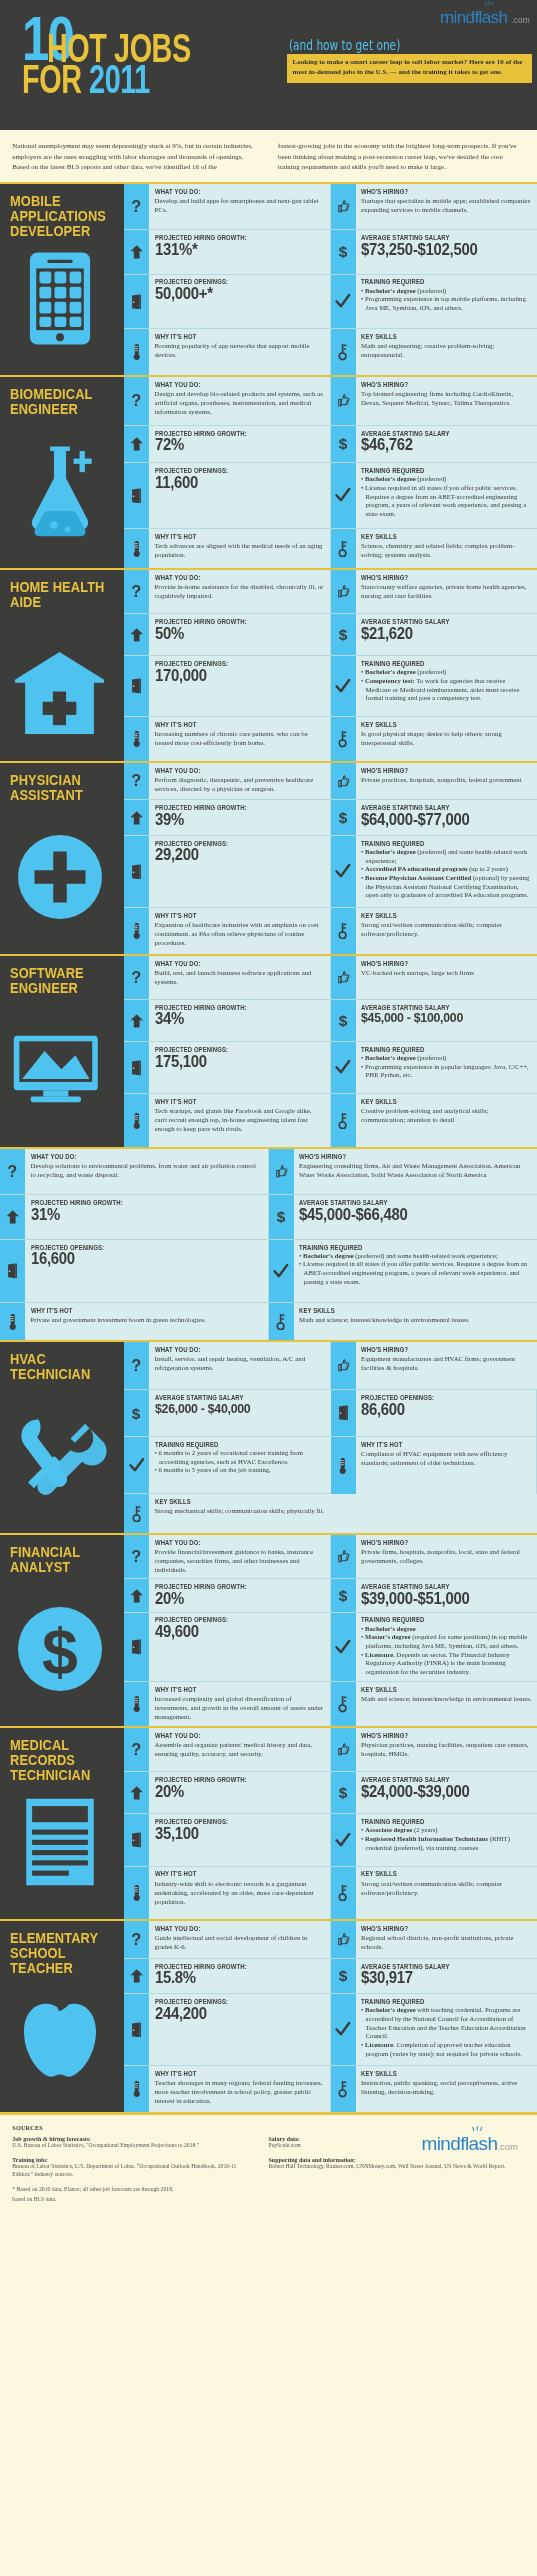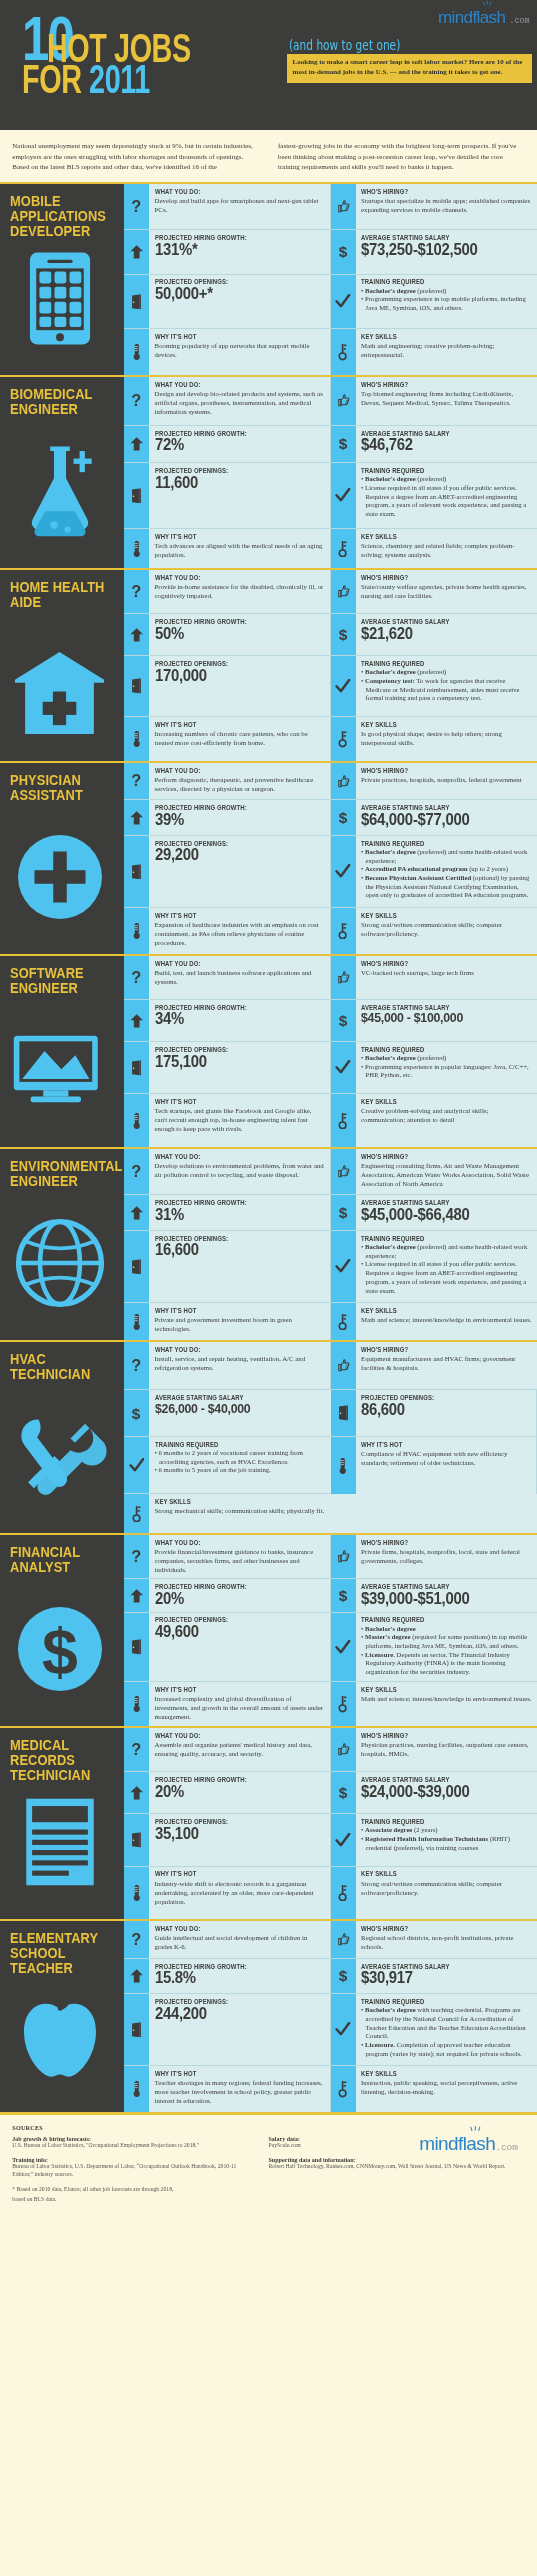--- a/index.html
+++ b/index.html
@@ -58,21 +58,21 @@
   .hdr-right { position: absolute; left: 287px; top: 7.8px; width: 246px; }
   .logo-wrap { text-align: right; padding-right: 3.4px; }
   .logo-mind {
     font-family: Liberation Sans, sans-serif;
     font-size: 17px;
     color: #2c84c8;
     letter-spacing: -0.6px;
     position: relative;
   }
   .logo-com {
-    font-family: Liberation Mono, monospace;
+    font-family: Liberation Sans, sans-serif;
     font-size: 8.4px;
     color: #9b9b9b;
   }
   .spark { position: relative; display: inline-block; }
   .spark svg { position: absolute; top: -7.3px; left: 1.7px; }
   .subtitle {
     font-family: "DejaVu Sans Condensed", "Liberation Sans", sans-serif;
     font-size: 13.4px;
     color: #4ec3ef;
     margin-top: 10px;
@@ -276,21 +276,21 @@
         </span><span class="logo-com">.com</span>
       </div>
       <div class="subtitle">(and how to get one)</div>
       <div class="intro-box">Looking to make a smart career leap in soft labor market? Here are 10 of the most in-demand jobs in the U.S. — and the training it takes to get one.</div>
     </div>
   </div>
 
   <div class="intro-strip">
     <div class="intro-cols">
       <p>National unemployment may seem depressingly stuck at 9%, but in certain industries, employers are the ones struggling with labor shortages and thousands of openings. Based on the latest BLS reports and other data, we've identified 16 of the</p>
-      <p>fastest-growing jobs in the economy with the brightest long-term prospects.  If you've been thinking about making a post-recession career leap, we've detailed the core training requirements and skills you'll need to banks it happen.</p>
+      <p>fastest-growing jobs in the economy with the brightest long-term prospects.  If you've been thinking about making a post-recession career leap, we've detailed the core training requirements and skills you'll need to make it large.</p>
     </div>
   </div>
 
   <div id="jobs-container">
       <div class="job">
     <div class="job-left">
       <div class="job-title">MOBILE APPLICATIONS DEVELOPER</div>
       <div class="job-icon ">
             <svg viewBox="0 0 100 120" width="84" height="95">
               <rect x="12" y="2" width="76" height="116" rx="9" fill="#4ec3ef"></rect>
@@ -907,32 +907,20 @@
               </svg>
             </div>
     <div class="cell-body">
       <div class="cell-label">KEY SKILLS</div>
       <div class="cell-text">Creative problem-solving and analytical skills; communication; attention to detail</div>
     </div>
   </div>
     </div>
       </div>
       <div class="job">
-    <div class="job-left">
-      <div class="job-title">ENVIRONMENTAL ENGINEER</div>
-      <div class="job-icon ">
-            <svg viewBox="0 0 120 120" width="92" height="92">
-              <circle cx="60" cy="60" r="54" fill="none" stroke="#4ec3ef" stroke-width="7"></circle>
-              <ellipse cx="60" cy="60" rx="26" ry="54" fill="none" stroke="#4ec3ef" stroke-width="6"></ellipse>
-              <line x1="6" y1="60" x2="114" y2="60" stroke="#4ec3ef" stroke-width="6"></line>
-              <path d="M16 32 Q60 50 104 32" fill="none" stroke="#4ec3ef" stroke-width="5"></path>
-              <path d="M16 88 Q60 70 104 88" fill="none" stroke="#4ec3ef" stroke-width="5"></path>
-            </svg>
-          </div>
-    </div>
     <div class="job-grid">
       <div class="cellpair ">
     <div class="cell-icon">
               <svg viewBox="0 0 24 34" width="12.3" height="17.4">
                 <text x="12" y="27" font-family="Liberation Sans, sans-serif" font-size="32" font-weight="bold" fill="#3c3c3a" text-anchor="middle">?</text>
               </svg>
             </div>
     <div class="cell-body">
       <div class="cell-label">WHAT YOU DO:</div>
       <div class="cell-text">Develop solutions to environmental problems, from water and air pollution control to recycling, and waste disposal.</div>

